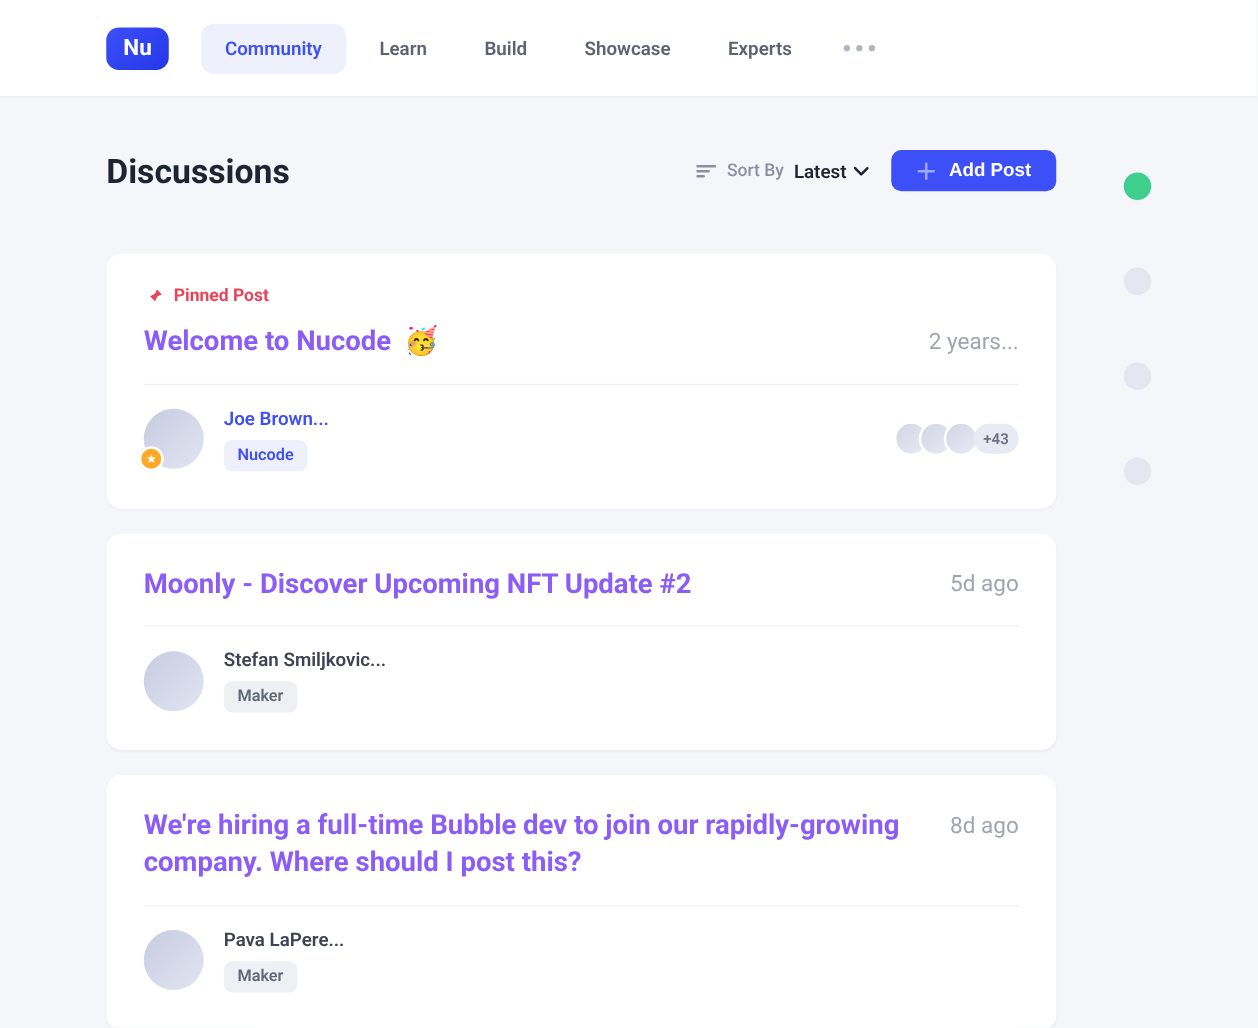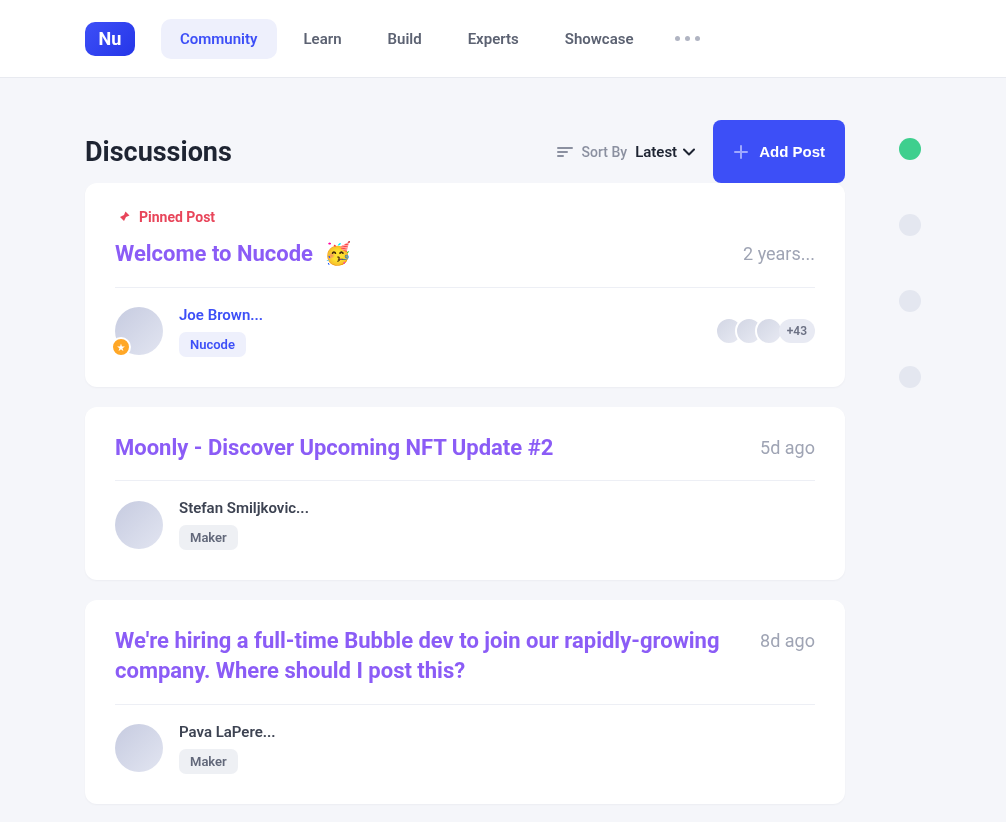--- a/index.html
+++ b/index.html
@@ -62,20 +62,21 @@
 .page {
   padding: 42px 85px 0 85px;
   display: flex;
   gap: 54px;
 }
 .main { flex: 1; max-width: 840px; }
 .page-header {
   display: flex;
   align-items: center;
   justify-content: space-between;
+  margin-bottom: 50px;
 }
 .page-title {
   font-size: 27px;
   font-weight: 700;
   color: #1e2432;
 }
 .header-actions {
   display: flex;
   align-items: center;
   gap: 18px;
@@ -87,21 +88,21 @@
   cursor: pointer;
 }
 .sort-icon svg { display: block; }
 .sort-label { color: #8b90a0; font-size: 14px; font-weight: 500; }
 .sort-value { color: #1e2432; font-size: 15px; font-weight: 600; display: flex; align-items: center; gap: 6px; }
 .add-post-btn {
   background: #3d4ff7;
   color: #fff;
   border: none;
   border-radius: 8px;
-  padding: 23px 20px;
+  padding: 8px 20px;
   font-size: 15px;
   font-weight: 700;
   display: flex;
   align-items: center;
   gap: 10px;
   cursor: pointer;
 }
 .add-post-btn svg { display: block; }
 .posts { display: flex; flex-direction: column; gap: 20px; }
 .post-card {
@@ -222,22 +223,22 @@
 </style>
 </head>
 <body>
 
 <div class="topbar">
   <div class="logo">Nu</div>
   <div class="nav">
     <div class="nav-item active">Community</div>
     <div class="nav-item">Learn</div>
     <div class="nav-item">Build</div>
+    <div class="nav-item">Showcase</div>
     <div class="nav-item">Experts</div>
-    <div class="nav-item">Showcase</div>
     <div class="nav-more">
       <span></span>
       <span></span>
       <span></span>
     </div>
   </div>
 </div>
 
 <div class="page">
   <div class="main">

